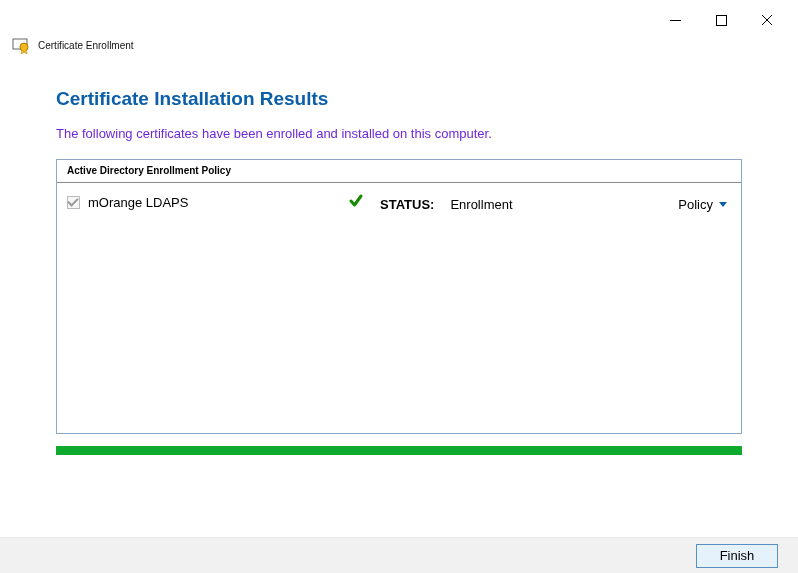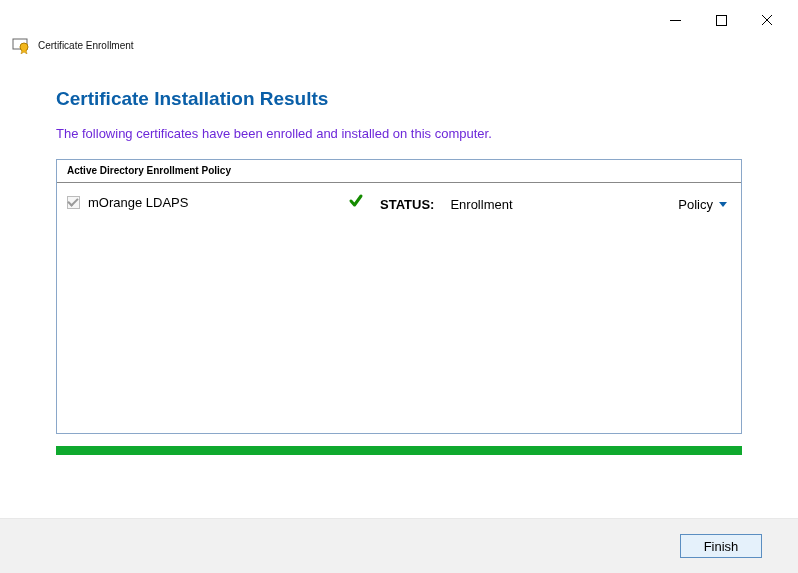--- a/index.html
+++ b/index.html
@@ -95,27 +95,27 @@
       border-top: 5px solid #0a5fa8;
     }
     .progress {
       margin: 12px 56px 0;
       height: 9px;
       background: #0fa92e;
     }
     .footer {
       position: absolute;
       left: 0; right: 0; bottom: 0;
-      height: 55px;
+      height: 36px;
       background: #f1f1f1;
       border-top: 1px solid #e8e8e8;
       display: flex;
       justify-content: flex-end;
       align-items: center;
-      padding: 0 36px;
+      padding: 0 20px;
     }
     .finish-btn {
       width: 82px;
       height: 24px;
       border: 1px solid #5b8ec1;
       background: #e5f1fb;
       font-family: inherit;
       font-size: 13px;
       cursor: pointer;
     }

